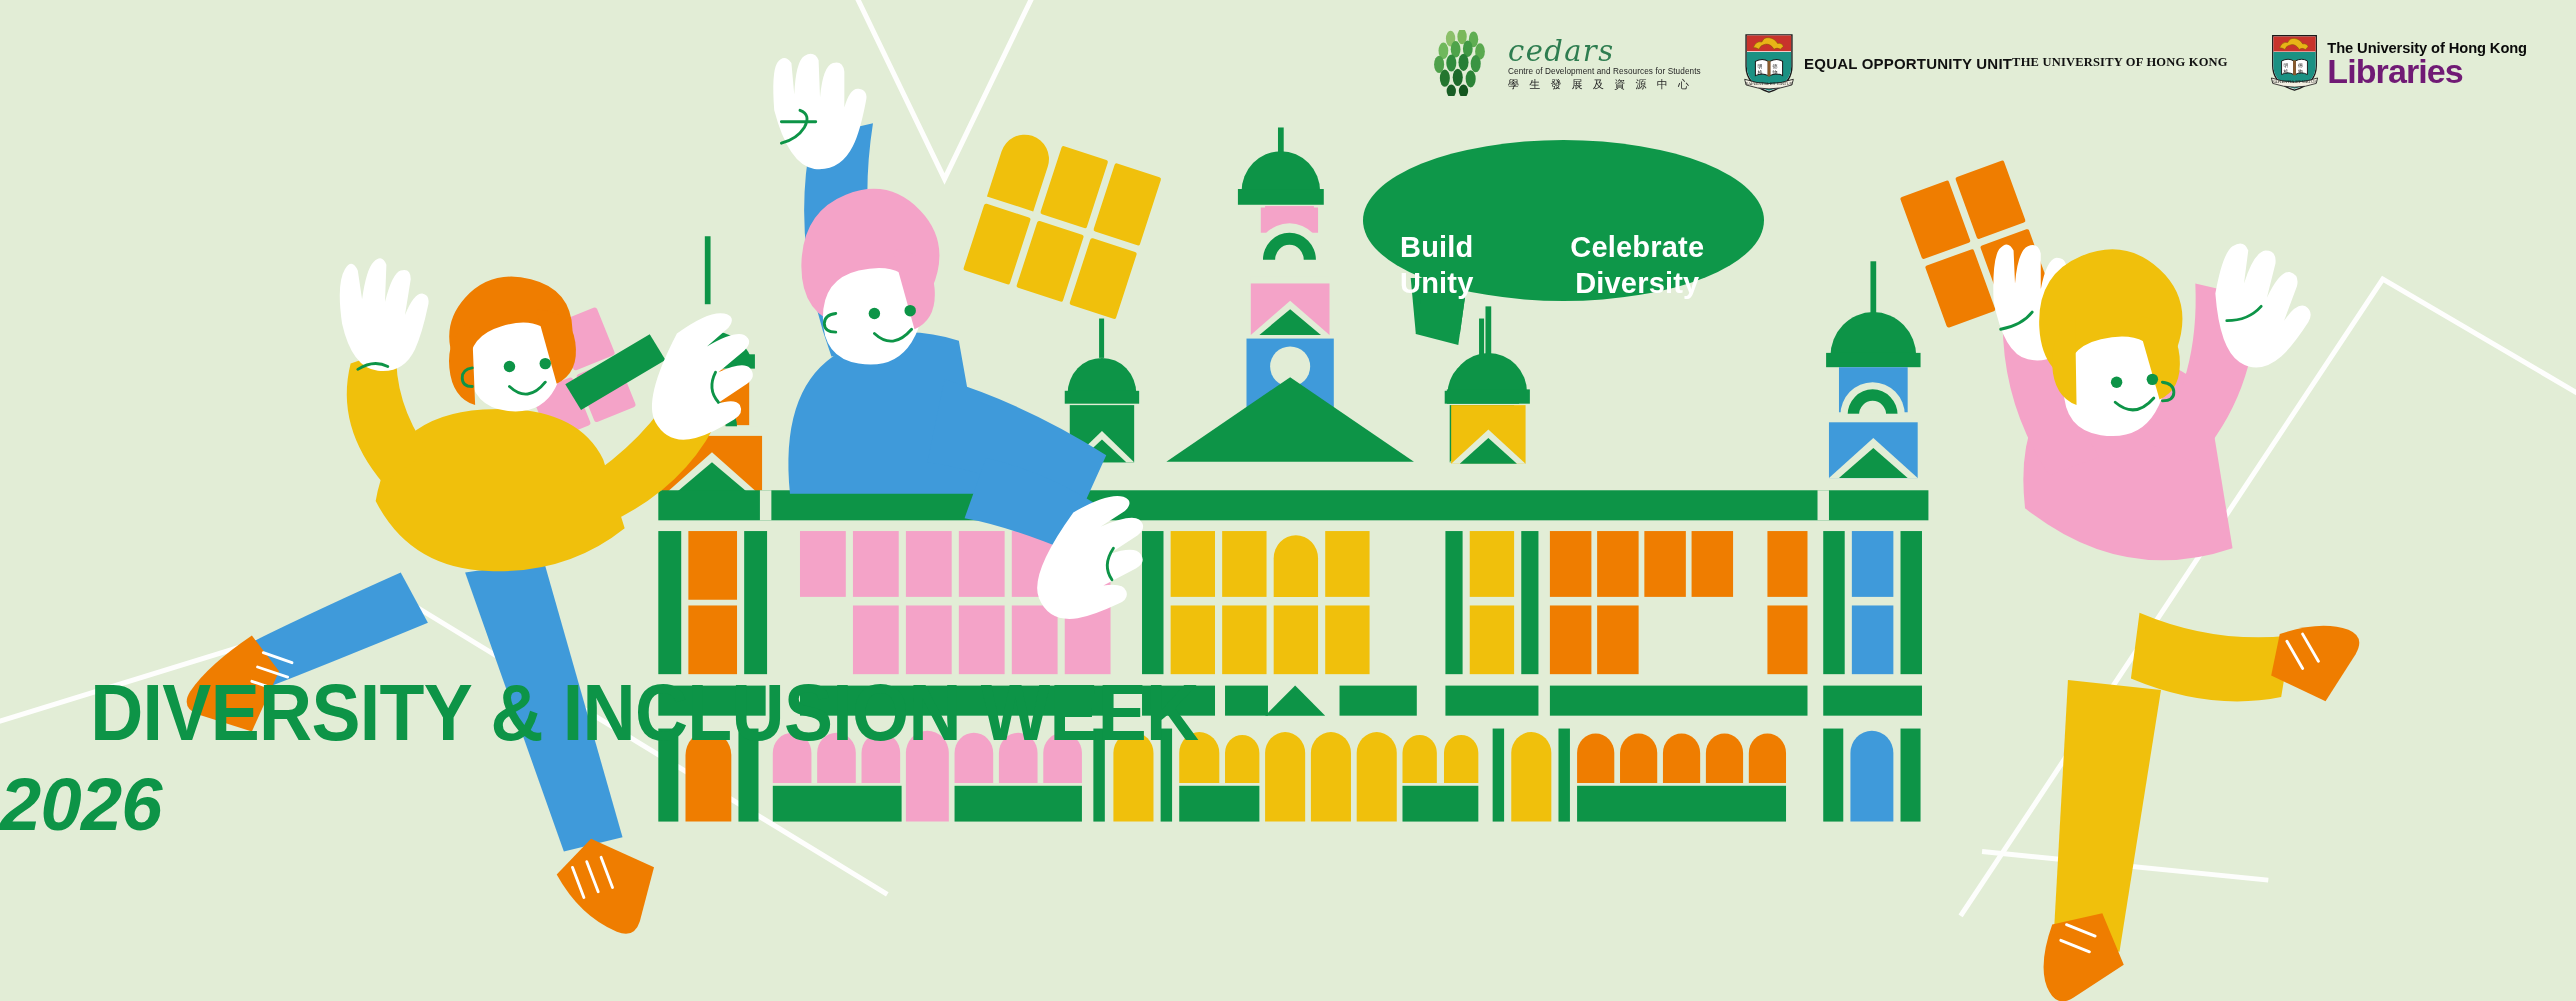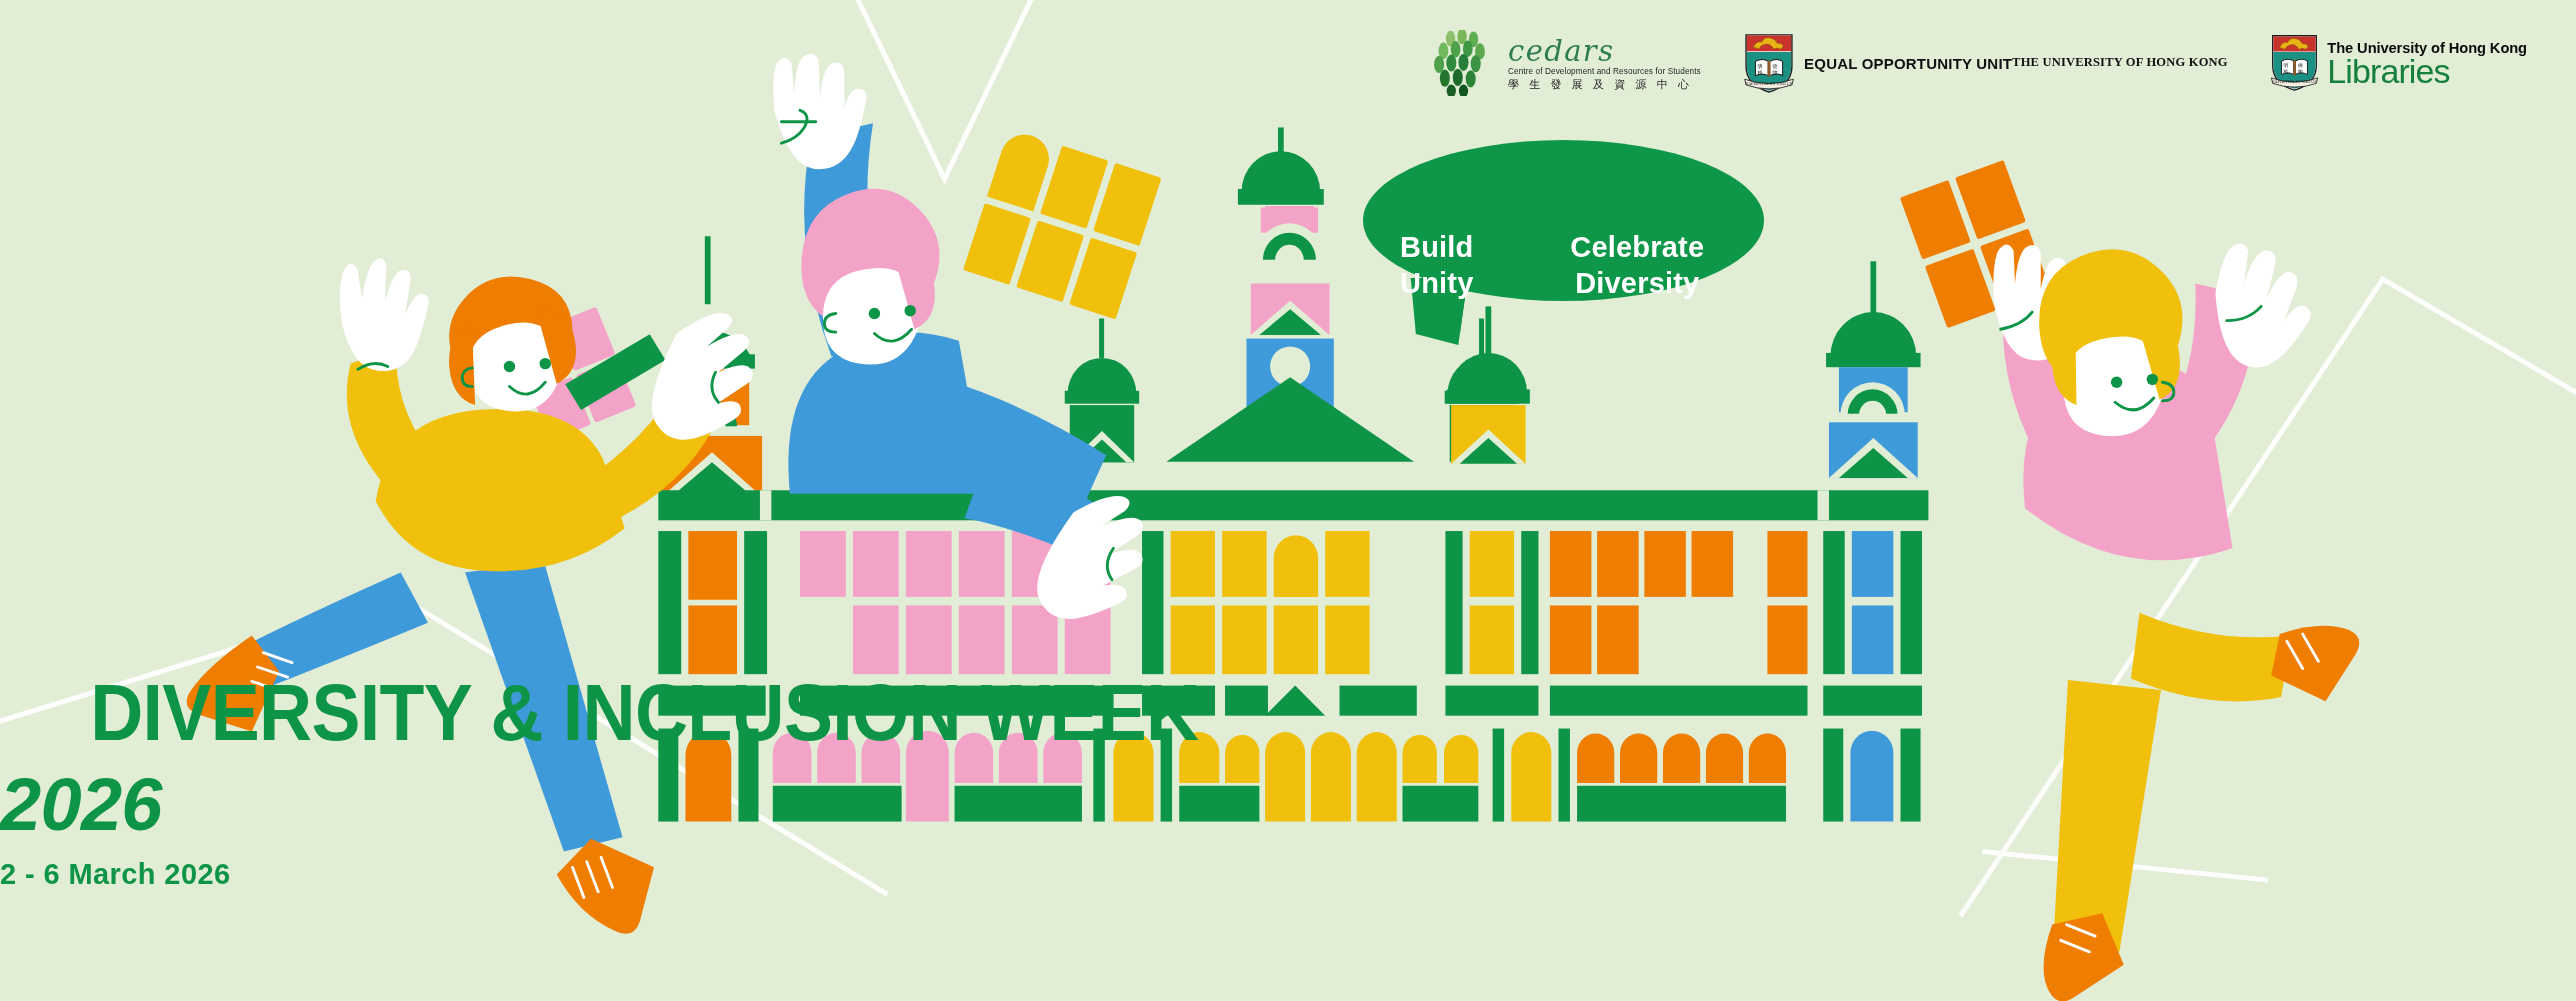--- a/index.html
+++ b/index.html
@@ -86,24 +86,24 @@
   .lib-top {
     font-weight: 700;
     font-size: 14.7px;
     letter-spacing: -0.1px;
     color: #0a0a0a;
     white-space: nowrap;
     line-height: 1;
     margin-bottom: 0.7px;
   }
   .lib-big {
-    font-weight: 400;
+    font-weight: 700;
     font-size: 34px;
     letter-spacing: -0.9px;
-    color: #15803d;
+    color: #701a75;
     line-height: .92;
     white-space: nowrap;
   }
 
   
   #speech-bubble {
     position: absolute;
     left: 1363px; top: 140px;
     width: 401px; height: 161px;
     z-index: 30;
@@ -535,21 +535,20 @@
     <div class="bubble-oval"></div>
     <div class="bubble-text">
       <span>Build Unity</span>
       <span>Celebrate Diversity</span>
     </div>
   </div>
 
   <div id="title-block">
     <div id="main-title">DIVERSITY &amp; INCLUSION WEEK</div>
     <div id="year">2026</div>
-    <div id="dates">2 - 6 March 2026</div>
   </div>
 
   <div id="logo-bar">
 
     <div class="logo cedars-wrap">
       <span>
         <svg width="69" height="66" viewBox="0 0 96 92" xmlns="http://www.w3.org/2000/svg">
           <g>
             <ellipse cx="30" cy="12" rx="6.5" ry="11" fill="#8cc06a"></ellipse>
             <ellipse cx="46" cy="9" rx="6.5" ry="11" fill="#7ab85a"></ellipse>

